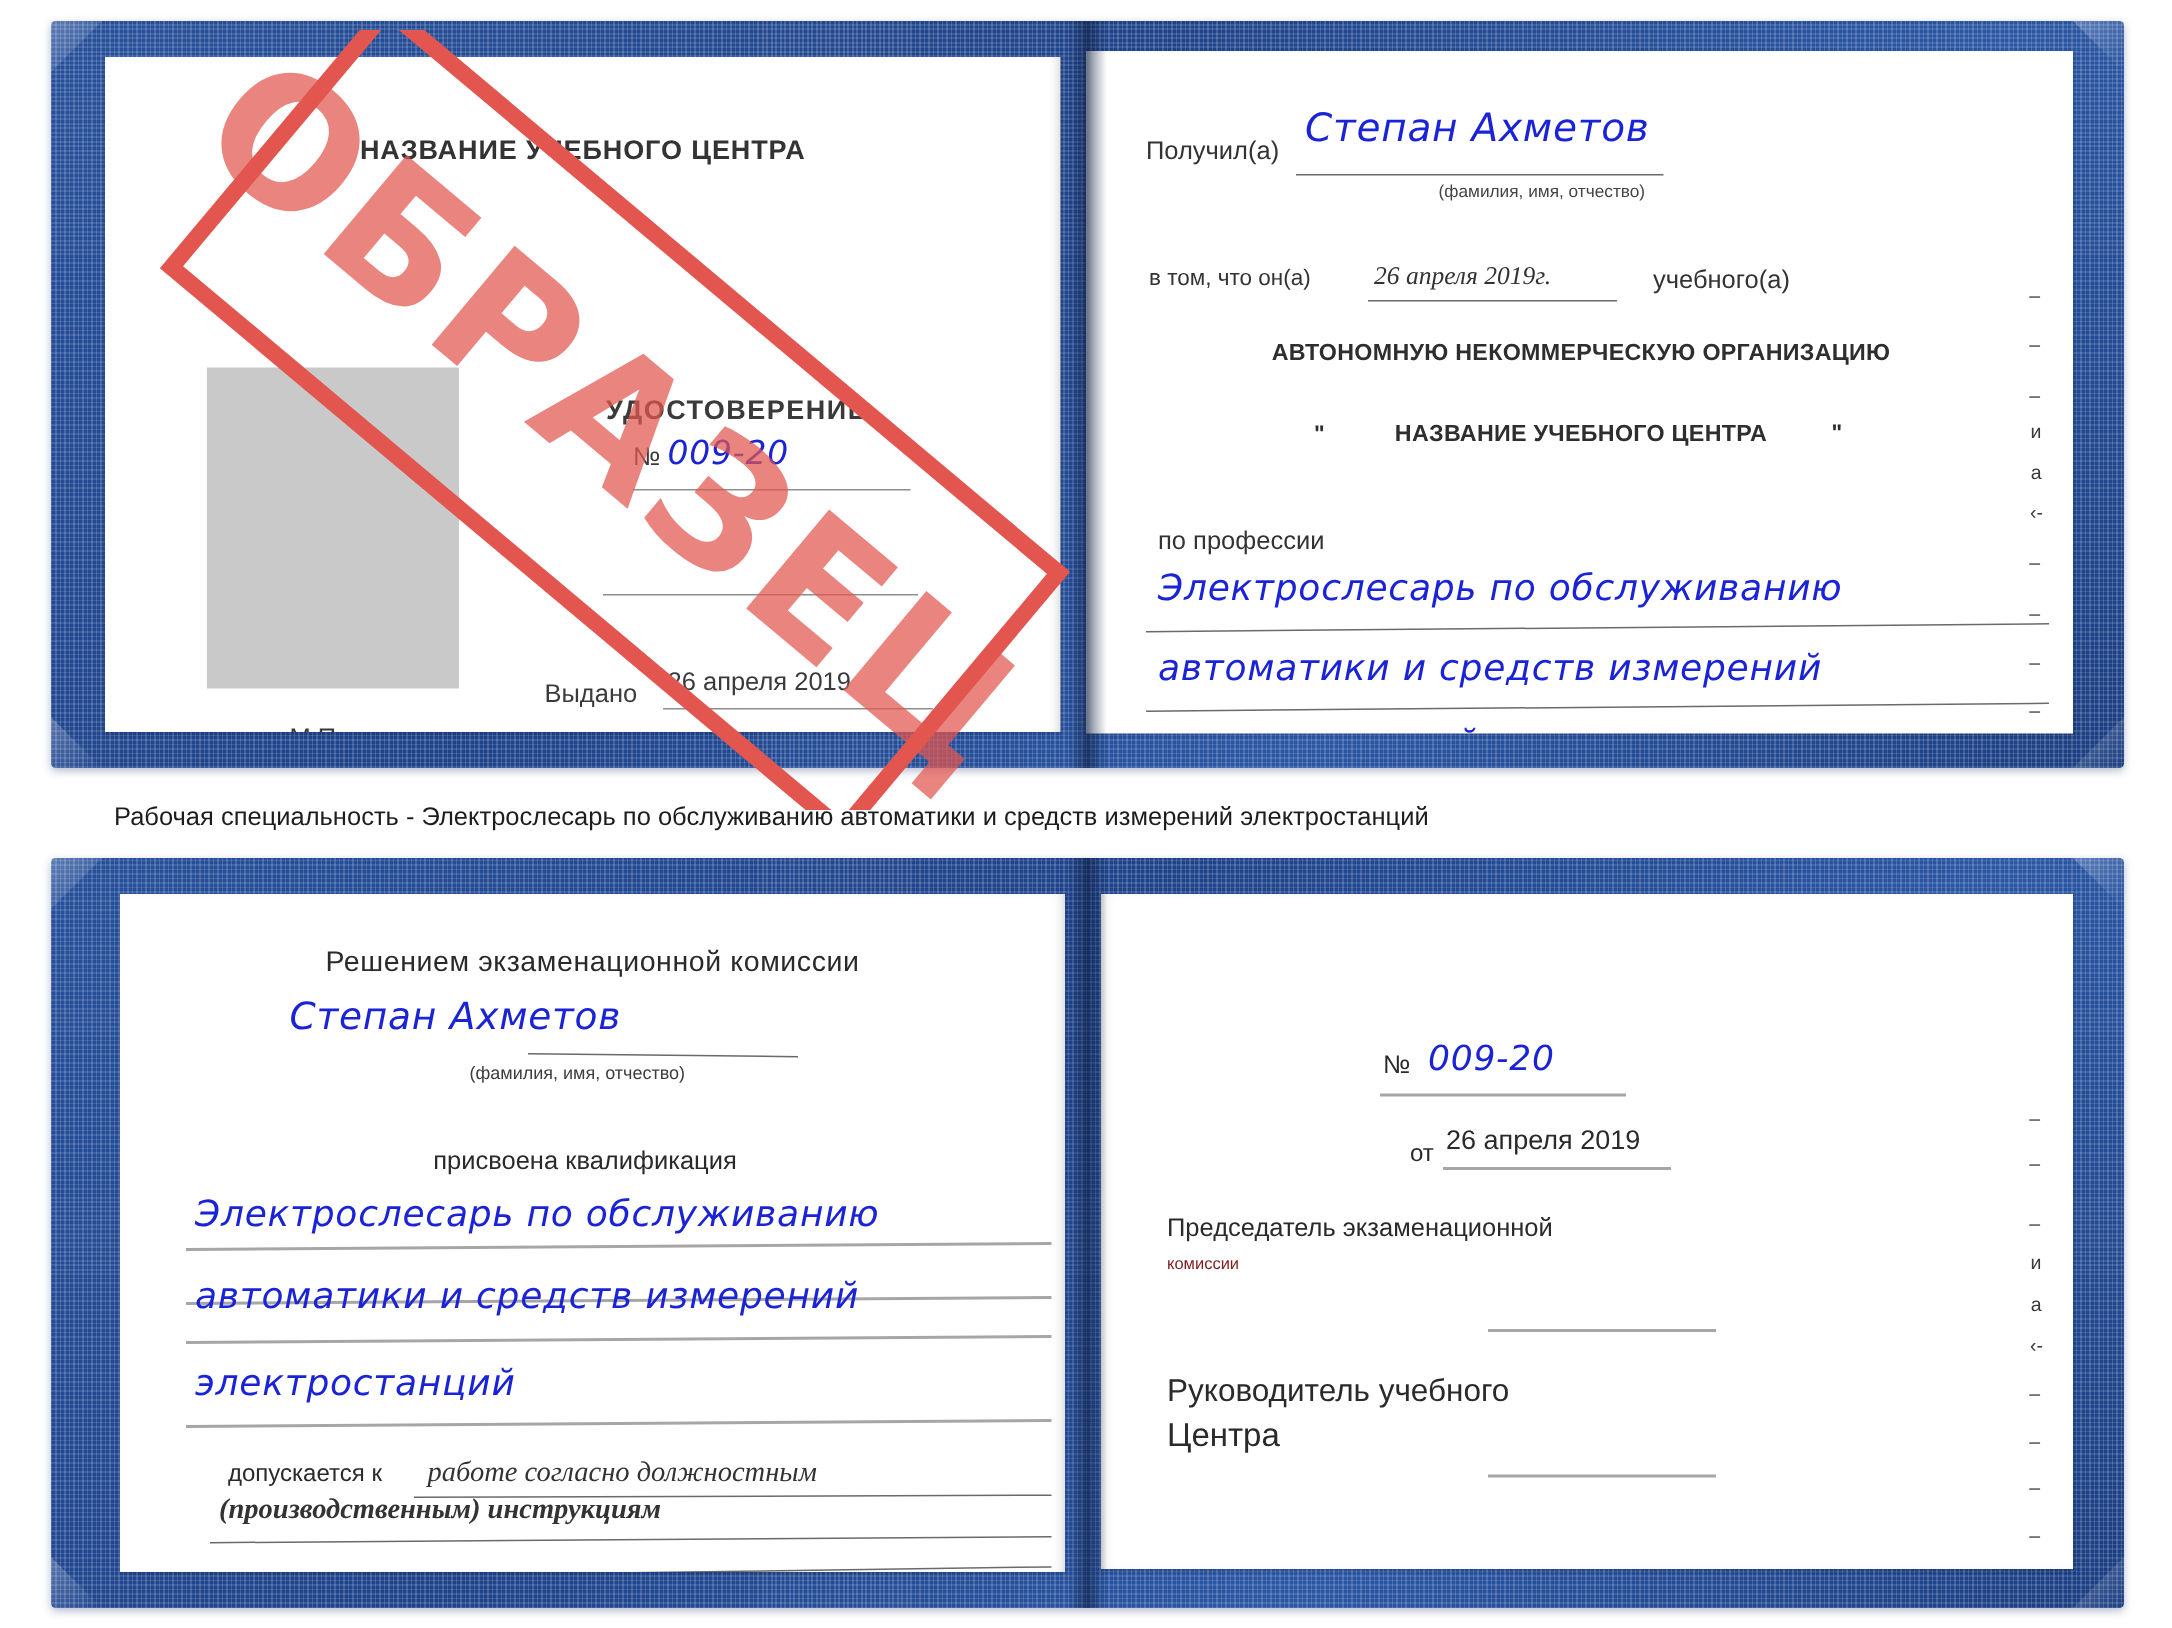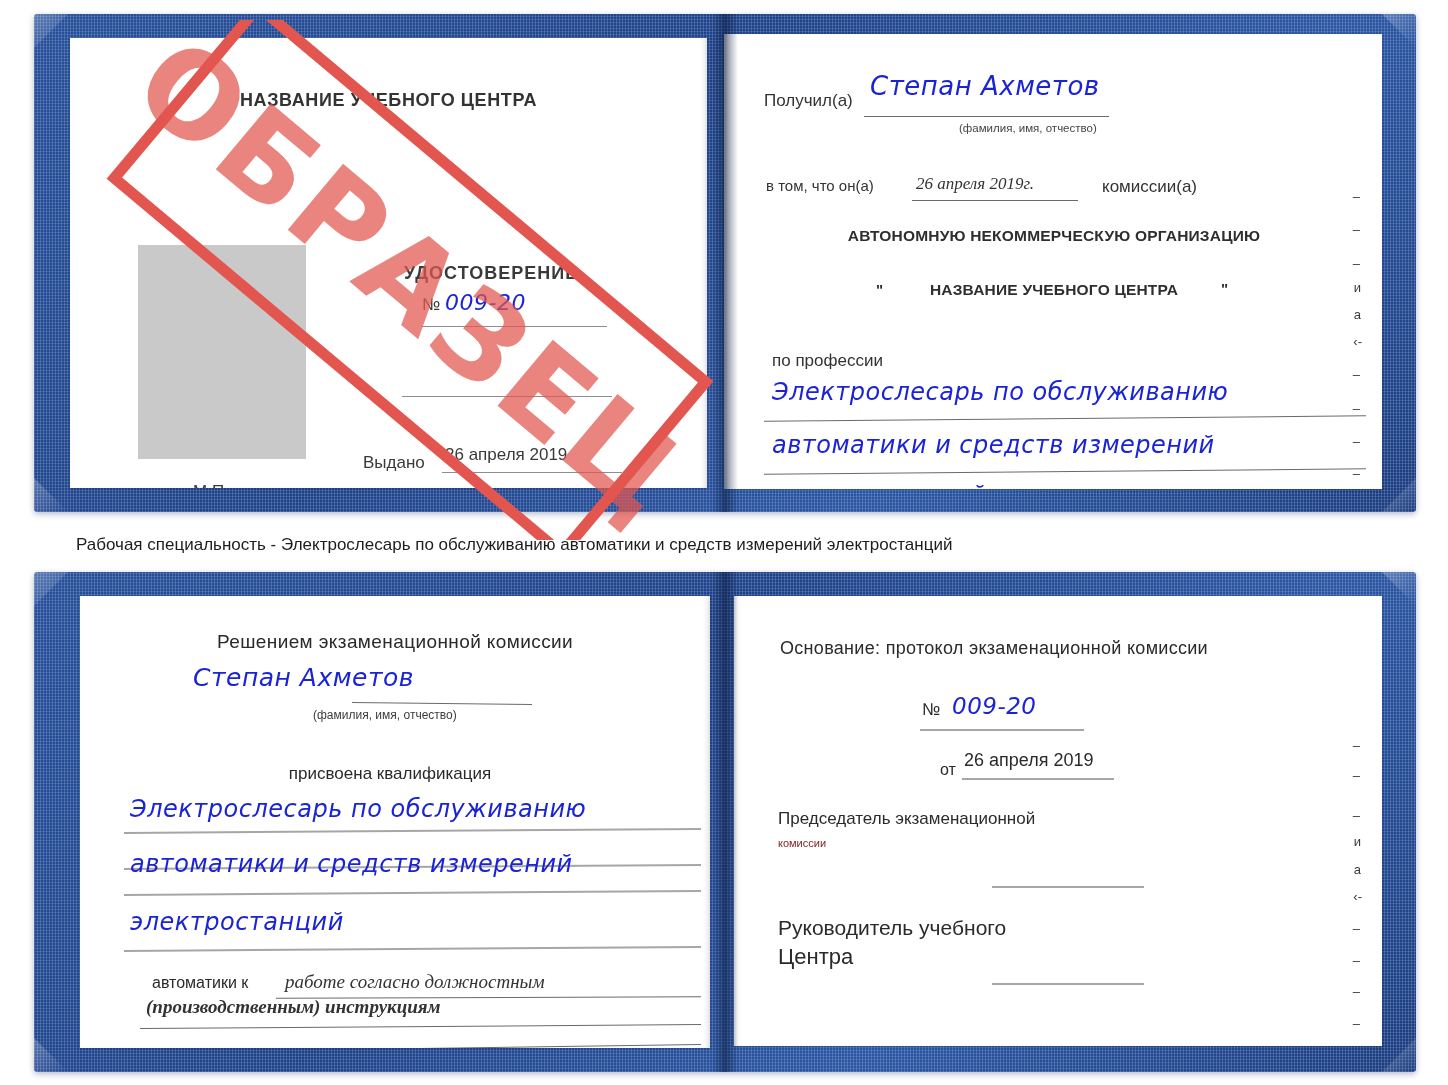--- a/index.html
+++ b/index.html
@@ -164,21 +164,21 @@
   <div class="page right" style="left:690px; top:20px; width:658px; height:455px;">
 
     <div class="t" style="left:40px; top:57px; font-size:17px; color:#333;">Получил(а)</div>
     <div class="hand" style="left:146px; top:38px; font-size:26px;">Степан Ахметов</div>
     <div class="rule dark" style="left:140px; top:82px; width:245px;"></div>
     <div class="t" style="left:235px; top:88px; font-size:11.5px; color:#444;">(фамилия, имя, отчество)</div>
 
     <div class="t" style="left:42px; top:143px; font-size:15px; color:#333;">в том, что он(а)</div>
     <div class="ital" style="left:192px; top:140px; font-size:17px;">26 апреля 2019г.</div>
     <div class="rule dark" style="left:188px; top:166px; width:166px;"></div>
-    <div class="t" style="left:378px; top:143px; font-size:17px; color:#333;">комиссии(а)</div>
+    <div class="t" style="left:378px; top:143px; font-size:17px; color:#333;">учебного(а)</div>
 
     <div class="t center" style="left:40px; top:193px; width:580px; font-size:15.5px; font-weight:bold; letter-spacing:0.2px; color:#2e2e2e;">АВТОНОМНУЮ НЕКОММЕРЧЕСКУЮ ОРГАНИЗАЦИЮ</div>
     <div class="t" style="left:152px; top:247px; font-size:15px; font-weight:bold; color:#2e2e2e;">"</div>
     <div class="t center" style="left:40px; top:247px; width:580px; font-size:15.5px; font-weight:bold; letter-spacing:0.2px; color:#2e2e2e;">НАЗВАНИЕ УЧЕБНОГО ЦЕНТРА</div>
     <div class="t" style="left:497px; top:246px; font-size:15px; font-weight:bold; color:#2e2e2e;">"</div>
 
     <div class="t" style="left:48px; top:317px; font-size:17px; color:#333;">по профессии</div>
 
     <div class="hand" style="left:48px; top:345px; font-size:24px;">Электрослесарь по обслуживанию</div>
     <div class="rule dark" style="left:40px; top:384px; width:602px; transform:rotate(-0.5deg);"></div>
@@ -233,32 +233,31 @@
     <div class="hand" style="left:50px; top:200px; font-size:24px;">Электрослесарь по обслуживанию</div>
     <div class="rule thick" style="left:44px; top:234px; width:577px; transform:rotate(-0.4deg);"></div>
     <div class="rule thick" style="left:44px; top:270px; width:577px; transform:rotate(-0.4deg);"></div>
 
     <div class="hand" style="left:50px; top:255px; font-size:24px;">автоматики и средств измерений</div>
     <div class="rule thick" style="left:44px; top:296px; width:577px; transform:rotate(-0.4deg);"></div>
 
     <div class="hand" style="left:50px; top:313px; font-size:24px;">электростанций</div>
     <div class="rule thick" style="left:44px; top:352px; width:577px; transform:rotate(-0.4deg);"></div>
 
-    <div class="t" style="left:72px; top:378px; font-size:16px; color:#2a2a2a;">автоматики к</div>
+    <div class="t" style="left:72px; top:378px; font-size:16px; color:#2a2a2a;">допускается к</div>
     <div class="ital" style="left:205px; top:375px; font-size:19px;">работе согласно должностным</div>
     <div class="rule dark" style="left:196px; top:401px; width:425px; transform:rotate(-0.2deg);"></div>
 
     <div class="ital" style="left:66px; top:400px; font-size:19px;font-weight:bold;">(производственным) инструкциям</div>
     <div class="rule dark" style="left:60px; top:430px; width:561px; transform:rotate(-0.4deg);"></div>
     <div class="rule dark" style="left:60px; top:452px; width:561px; transform:rotate(-0.8deg);"></div>
   </div>
 
   <div class="page right" style="left:700px; top:24px; width:648px; height:450px;">
 
-    <div class="t" style="left:46px; top:42px; font-size:18px; letter-spacing:0.3px; color:#2a2a2a;">Основание: протокол экзаменационной комиссии</div>
 
     <div class="t" style="left:188px; top:104px; font-size:17px; color:#2a2a2a;">№</div>
     <div class="hand" style="left:218px; top:98px; font-size:23px;">009-20</div>
     <div class="rule thick" style="left:186px; top:133px; width:164px;"></div>
 
     <div class="t" style="left:206px; top:165px; font-size:16px; color:#2a2a2a;">от</div>
     <div class="t" style="left:230px; top:154px; font-size:18px; color:#2a2a2a;">26 апреля 2019</div>
     <div class="rule thick" style="left:228px; top:182px; width:152px;"></div>
 
     <div class="t" style="left:44px; top:213px; font-size:17px; color:#2a2a2a;">Председатель экзаменационной</div>

